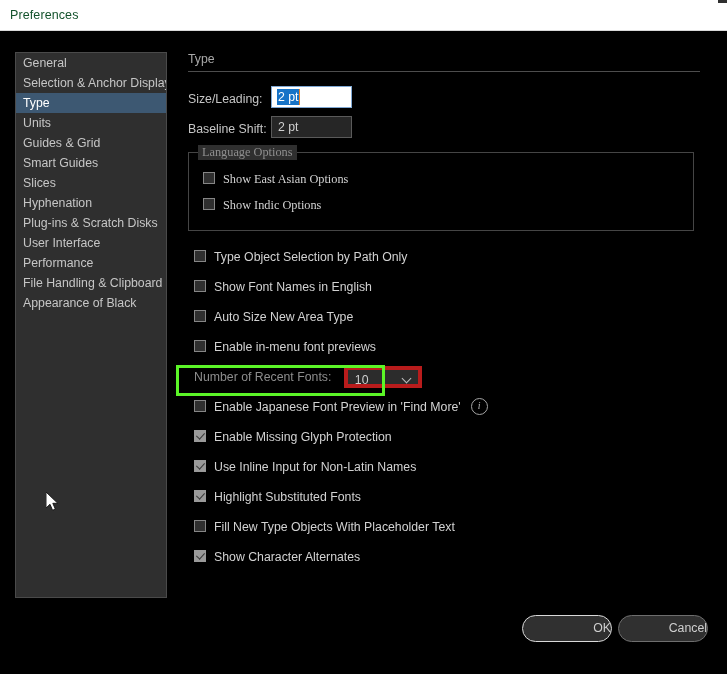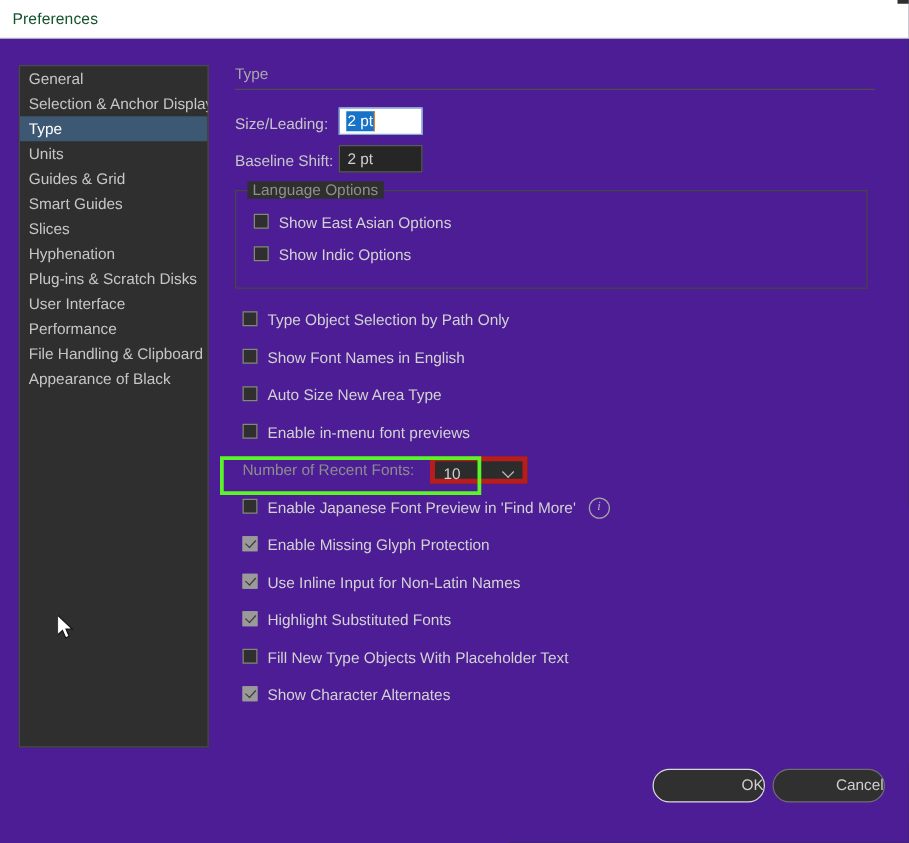--- a/index.html
+++ b/index.html
@@ -42,21 +42,21 @@
     height: 3px;
     background: #2f2f2f;
   }
 
   
   #dialog {
     position: absolute;
     left: 0; top: 31px;
     width: 727px;
     height: 643px;
-    background: #4c1d95;
+    background: #000000;
   }
 
   
   #sidebar {
     position: absolute;
     left: 15px;
     top: 21px;
     width: 152px;
     height: 546px;
     border: 1px solid #4a4a4a;
@@ -107,21 +107,21 @@
     top: 6px;
     font-size: 12.3px;
     color: #c6c6c6;
     text-align: left;
     white-space: nowrap;
   }
 
   .txtinput {
     position: absolute;
     top: 0;
-    width: 67px;
+    width: 81px;
     height: 22px;
     box-sizing: border-box;
     background: #262626;
     border: 1px solid #5a5a5a;
     color: #cfcfcf;
     font-size: 12.3px;
     line-height: 20px;
     padding-left: 6px;
     white-space: nowrap;
     overflow: hidden;
@@ -147,20 +147,21 @@
   }
 
   
   .groupbox {
     position: relative;
     width: 506px;
     height: 79px;
     border: 1px solid #454545;
     box-sizing: border-box;
     margin-top: 6px;
+    font-family: Liberation Serif, serif;
   }
   .groupbox .gb-title {
     position: absolute;
     left: 9px;
     top: -8px;
     background: #2f2f2f;
     padding: 0 4px;
     font-size: 12.3px;
     color: #8f8f8f;
     white-space: nowrap;

